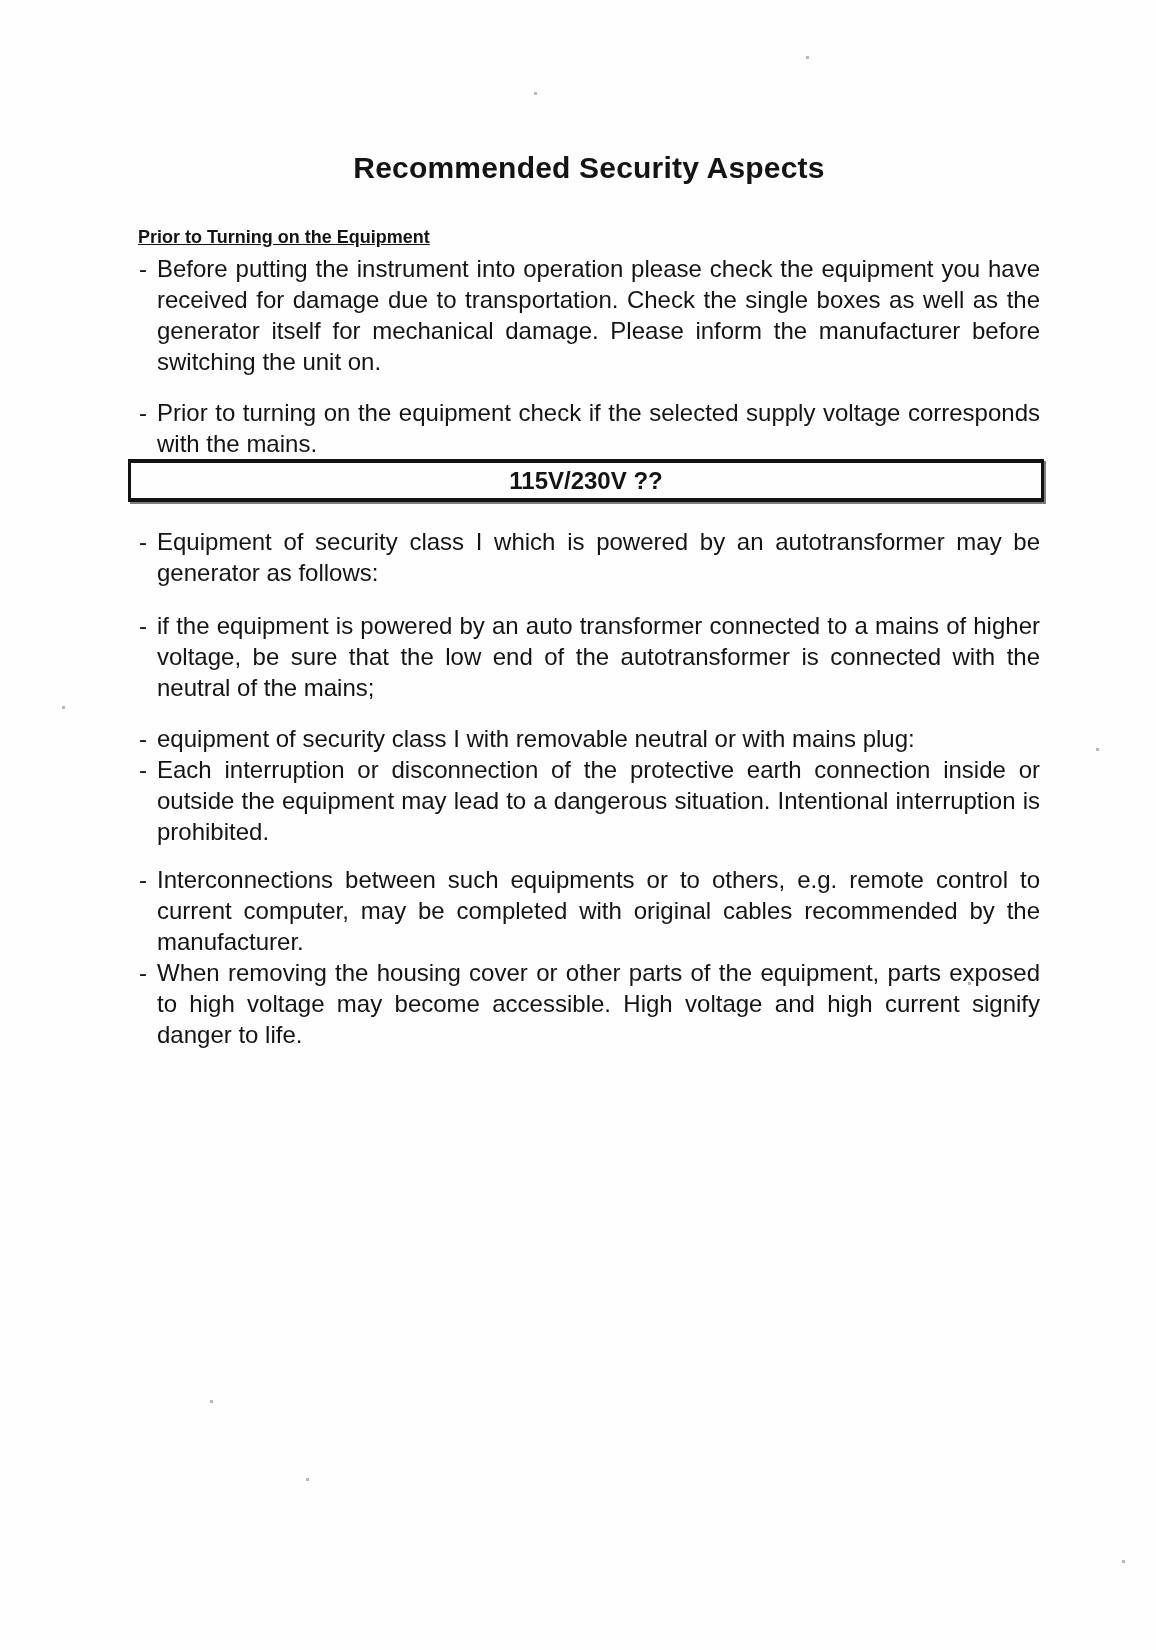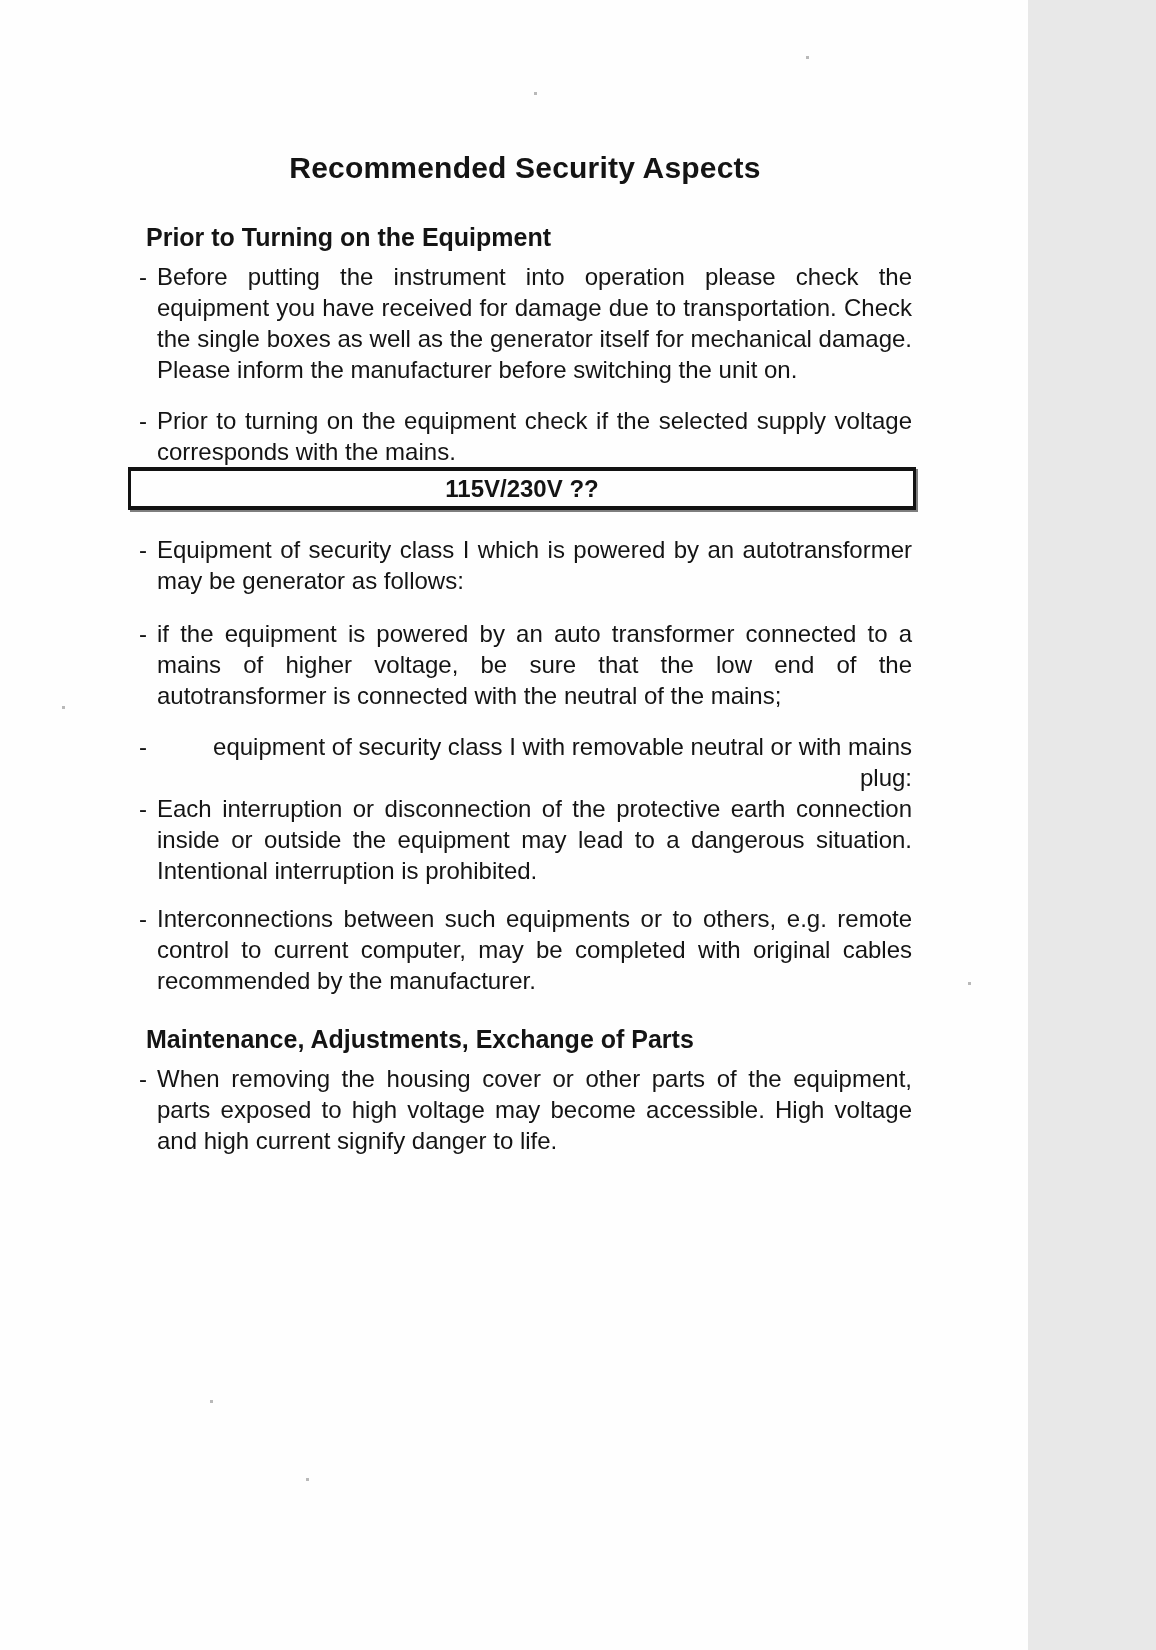--- a/index.html
+++ b/index.html
@@ -1,18 +1,18 @@
 <!DOCTYPE html>
 <html><head>
 <meta charset="utf-8">
 <style>
   html, body { margin: 0; padding: 0; background: #e8e8e8; }
   .page {
     position: relative;
-    width: 1028px;
+    width: 1156px;
     height: 1650px;
     background: #fefefe;
     overflow: hidden;
     font-family: "Liberation Sans", "DejaVu Sans", sans-serif;
     color: #141414;
     box-sizing: border-box;
     padding: 150px 116px 0 138px;
     -webkit-font-smoothing: antialiased;
   }
   .page * { box-sizing: border-box; }
@@ -28,45 +28,46 @@
 
   p.intro {
     margin: 34px 0 0 0;
     padding-left: 19px;
     font-size: 24px;
     line-height: 31px;
     white-space: pre-wrap;
   }
 
   h2.sec-heading {
-    margin: 8px;
-    font-size: 25px;
+    margin: 0;
+    font-size: 18px;
     line-height: 31px;
     font-weight: bold;
+    text-decoration: underline;
   }
   h2.sec-prior       { margin-top: 36px; }
   h2.sec-performance { margin-top: 16px; }
   h2.sec-maintenance { margin-top: 28px; }
 
   .bullet {
     position: relative;
     margin: 0;
     padding-left: 19px;
     font-size: 24px;
     line-height: 31px;
     text-align: justify;
     text-justify: inter-word;
   }
   .bullet .dash {
     position: absolute;
     left: 1px;
     top: 0;
   }
   .bullet .seg { display: block; text-align: justify; }
-  .bullet .seg-first { display: block; text-align: right; margin-left: 29px; }
+  .bullet .seg-first { display: block; text-align: left; }
 
   .b-prior   { margin-top: 0;  }
   .b-supply  { margin-top: 20px; }
   .b-class1  { margin-top: 24px; }
   .b-class2  { margin-top: 22px; }
   .b-class3  { margin-top: 20px; }
   .b-perf1   { margin-top: 0; }
   .b-perf2   { margin-top: 17px; }
   .b-maint1  { margin-top: 0; }
 
@@ -137,21 +138,20 @@
   <div class="bullet b-perf1">
     <span class="dash">-</span>
     <span class="seg">Each interruption or disconnection of the protective earth connection inside or outside the equipment may lead to a dangerous situation. Intentional interruption is prohibited.</span>
   </div>
 
   <div class="bullet b-perf2">
     <span class="dash">-</span>
     <span class="seg">Interconnections between such equipments or to others, e.g. remote control to current computer, may be completed with original cables recommended by the manufacturer.</span>
   </div>
 
-  <h2 class="sec-heading sec-maintenance">Maintenance, Adjustments, Exchange of Parts</h2>
 
   <div class="bullet b-maint1">
     <span class="dash">-</span>
     <span class="seg">When removing the housing cover or other parts of the equipment, parts exposed to high voltage may become accessible. High voltage and high current signify danger to life.</span>
   </div>
 
   <span class="speck" style="left:806px; top:56px;"></span>
   <span class="speck" style="left:534px; top:92px;"></span>
   <span class="speck" style="left:62px; top:706px;"></span>
   <span class="speck" style="left:1096px; top:748px;"></span>

